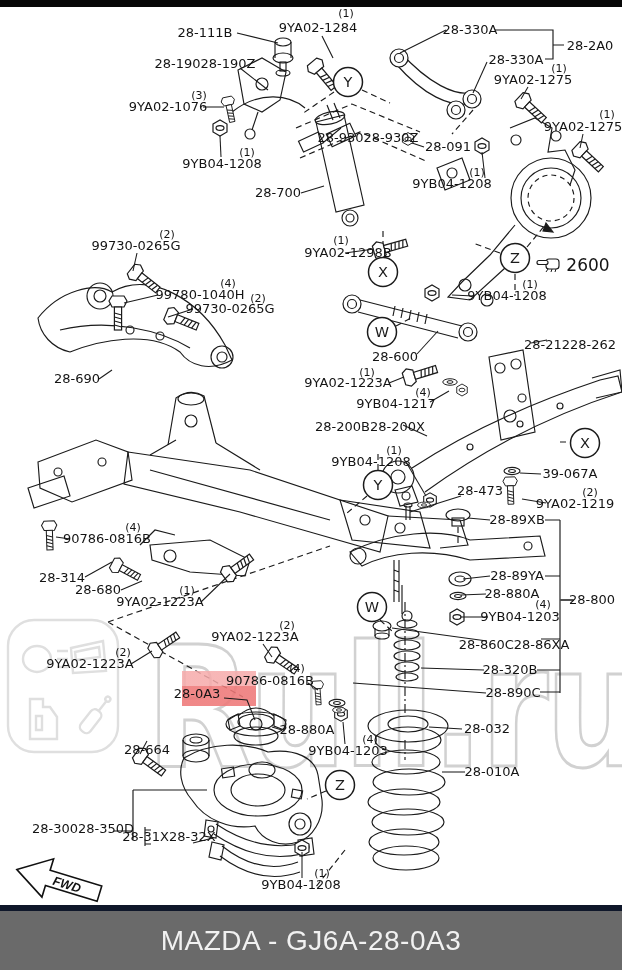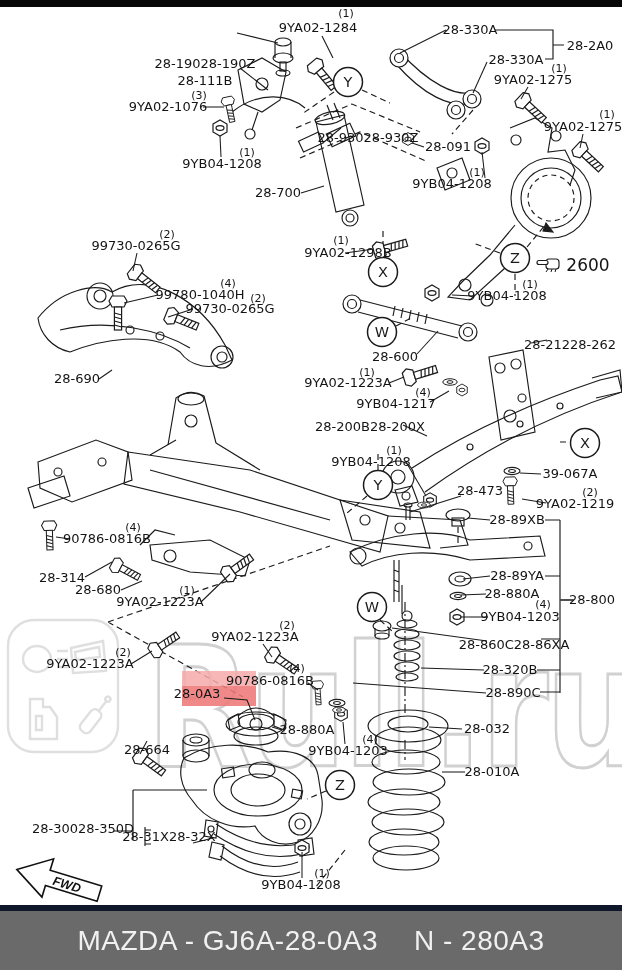--- a/index.html
+++ b/index.html
@@ -400,21 +400,21 @@
         <circle cx="372" cy="607" r="14.5" fill="#fff" stroke="#1b1b1b" stroke-width="1.5"></circle>
         <text x="372" y="612" text-anchor="middle" font-size="14.5" fill="#1b1b1b">W</text>
       </g>
       <g>
         <circle cx="340" cy="785" r="14.5" fill="#fff" stroke="#1b1b1b" stroke-width="1.5"></circle>
         <text x="340" y="790" text-anchor="middle" font-size="14.5" fill="#1b1b1b">Z</text>
       </g>
     </svg>
 
   <div id="labels">
-      <div class="plabel" style="left: 205px; top: 33px; margin-top: 48px;"><span>28-111B</span></div>
+      <div class="plabel" style="left: 205px; top: 33px;"><span>28-111B</span></div>
       <div class="plabel" style="left: 318px; top: 28px;"><span>9YA02-1284</span></div>
       <div class="qty" style="left: 346px; top: 13px;">(1)</div>
       <div class="plabel" style="left: 205px; top: 64px;"><span>28-190</span><span class="l2">28-190Z</span></div>
       <div class="plabel" style="left: 470px; top: 30px;"><span>28-330A</span></div>
       <div class="plabel" style="left: 590px; top: 46px;"><span>28-2A0</span></div>
       <div class="plabel" style="left: 516px; top: 60px;"><span>28-330A</span></div>
       <div class="plabel" style="left: 533px; top: 80px;"><span>9YA02-1275</span></div>
       <div class="qty" style="left: 559px; top: 68px;">(1)</div>
       <div class="plabel" style="left: 168px; top: 107px;"><span>9YA02-1076</span></div>
       <div class="qty" style="left: 199px; top: 95px;">(3)</div>
@@ -481,15 +481,14 @@
       <div class="plabel" style="left: 147px; top: 750px;"><span>28-664</span></div>
       <div class="plabel" style="left: 83px; top: 829px;"><span>28-300</span><span class="l2">28-350D</span></div>
       <div class="plabel" style="left: 169px; top: 837px;"><span>28-31X</span><span class="l2">28-32X</span></div>
       <div class="plabel" style="left: 301px; top: 885px;"><span>9YB04-1208</span></div>
       <div class="qty" style="left: 322px; top: 873px;">(1)</div>
       <div class="plabel big" style="left: 588px; top: 265px;"><span>2600</span></div>
     </div>
 
   <div class="footer">
     <span>MAZDA - GJ6A-28-0A3</span>
-    <span>N - 280A3</span>
   </div>
 </div>
 
 </body></html>

